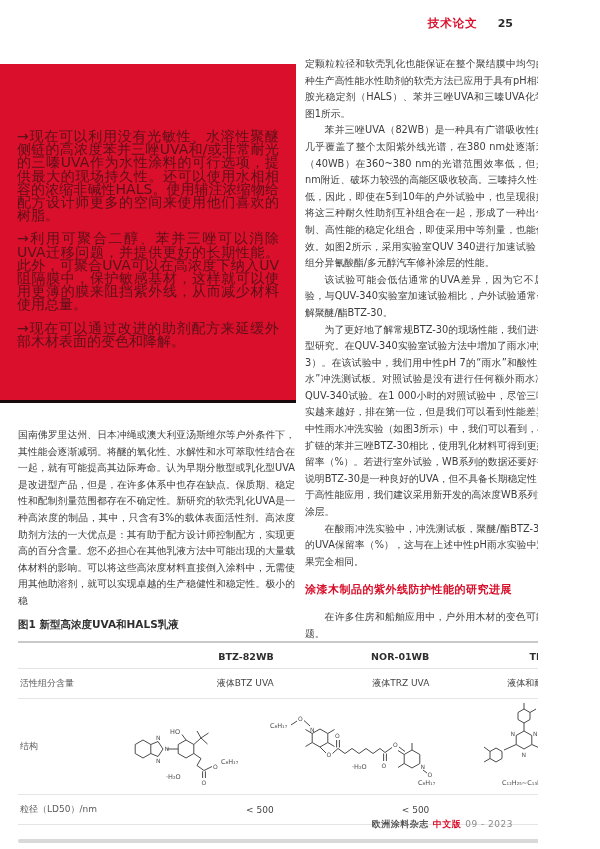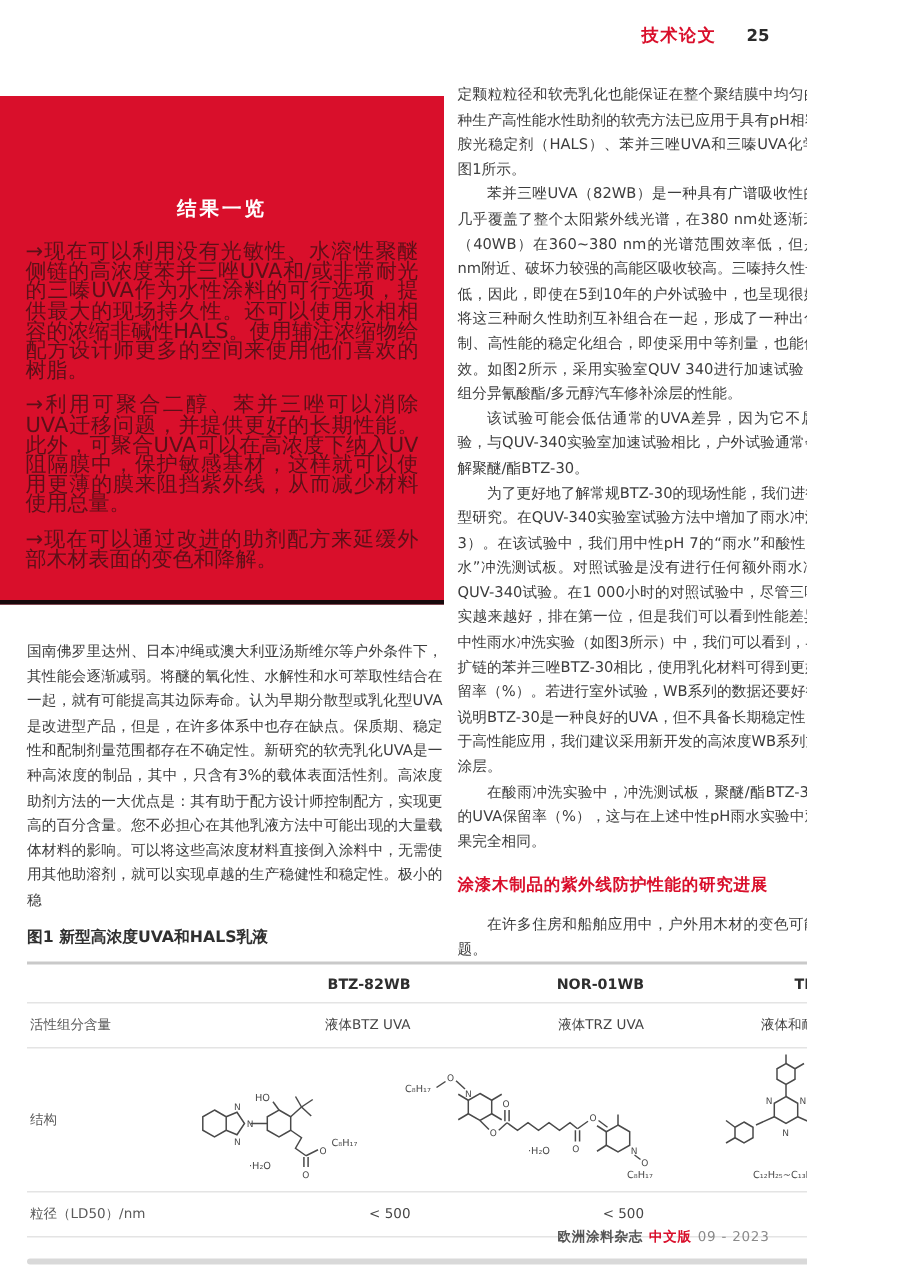--- a/index.html
+++ b/index.html
@@ -67,21 +67,20 @@
 <body>
 
 <div class="page">
 
   <div class="hdr">
     <span class="sec">技术论文</span>
     <span class="pn">25</span>
   </div>
 
   <aside class="rbox">
-    <h2>结果一览</h2>
     <p class="bullet">→现在可以利用没有光敏性、水溶性聚醚侧链的高浓度苯并三唑UVA和/或非常耐光的三嗪UVA作为水性涂料的可行选项，提供最大的现场持久性。还可以使用水相相容的浓缩非碱性HALS。使用辅注浓缩物给配方设计师更多的空间来使用他们喜欢的树脂。</p>
     <p class="bullet">→利用可聚合二醇、苯并三唑可以消除UVA迁移问题，并提供更好的长期性能。此外，可聚合UVA可以在高浓度下纳入UV阻隔膜中，保护敏感基材，这样就可以使用更薄的膜来阻挡紫外线，从而减少材料使用总量。</p>
     <p class="bullet">→现在可以通过改进的助剂配方来延缓外部木材表面的变色和降解。</p>
   </aside>
 
   <div class="lcol">
     <p>国南佛罗里达州、日本冲绳或澳大利亚汤斯维尔等户外条件下，其性能会逐渐减弱。将醚的氧化性、水解性和水可萃取性结合在一起，就有可能提高其边际寿命。认为早期分散型或乳化型UVA是改进型产品，但是，在许多体系中也存在缺点。保质期、稳定性和配制剂量范围都存在不确定性。新研究的软壳乳化UVA是一种高浓度的制品，其中，只含有3%的载体表面活性剂。高浓度助剂方法的一大优点是：其有助于配方设计师控制配方，实现更高的百分含量。您不必担心在其他乳液方法中可能出现的大量载体材料的影响。可以将这些高浓度材料直接倒入涂料中，无需使用其他助溶剂，就可以实现卓越的生产稳健性和稳定性。极小的稳</p>
   </div>
 
   <div class="rcol">

